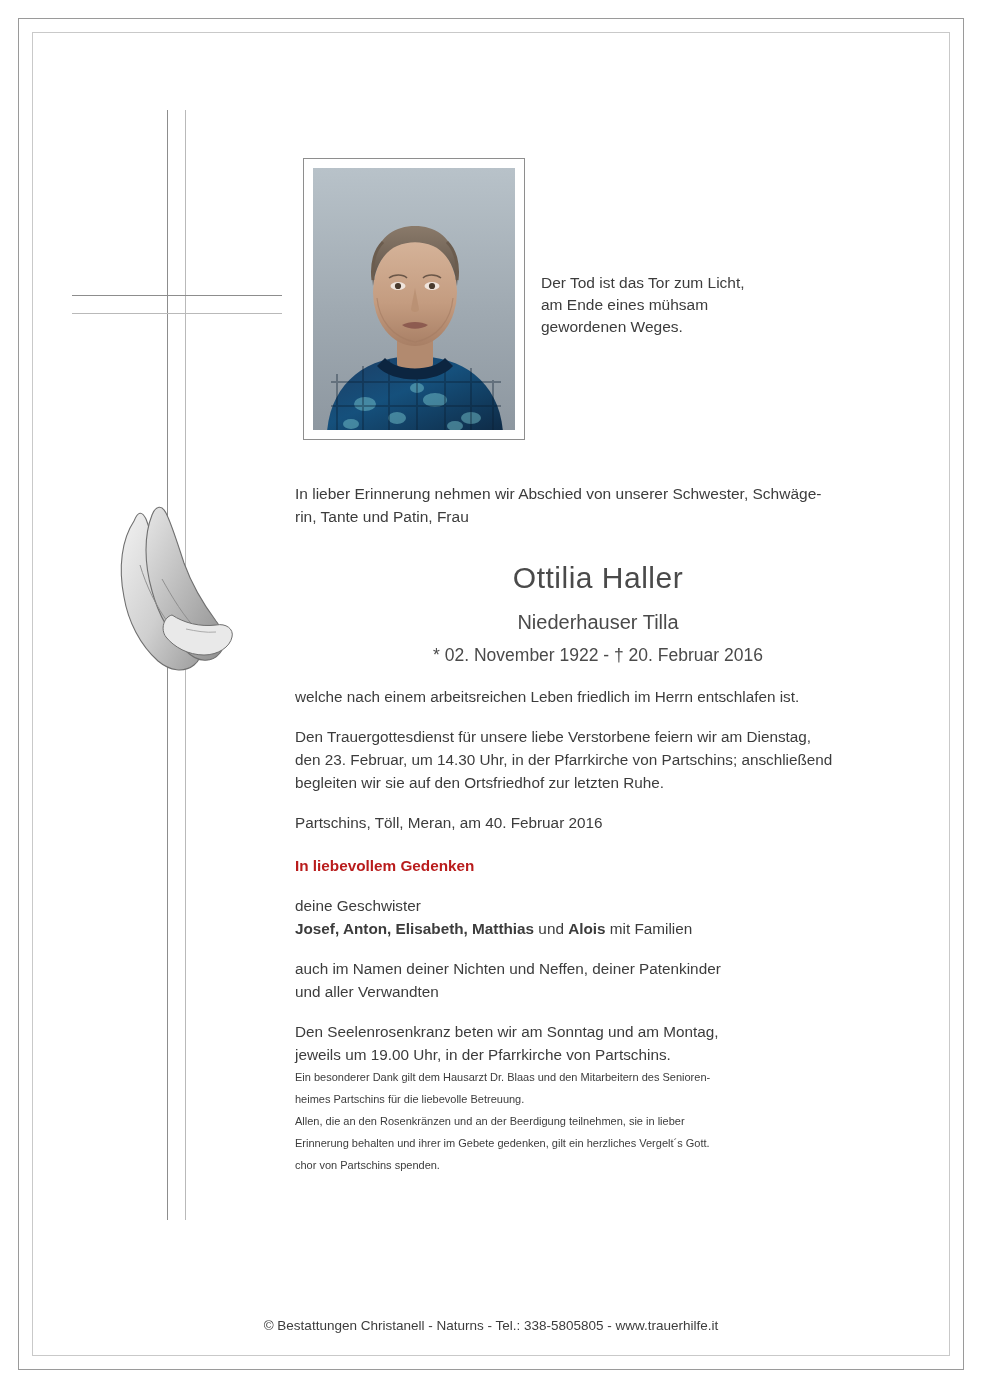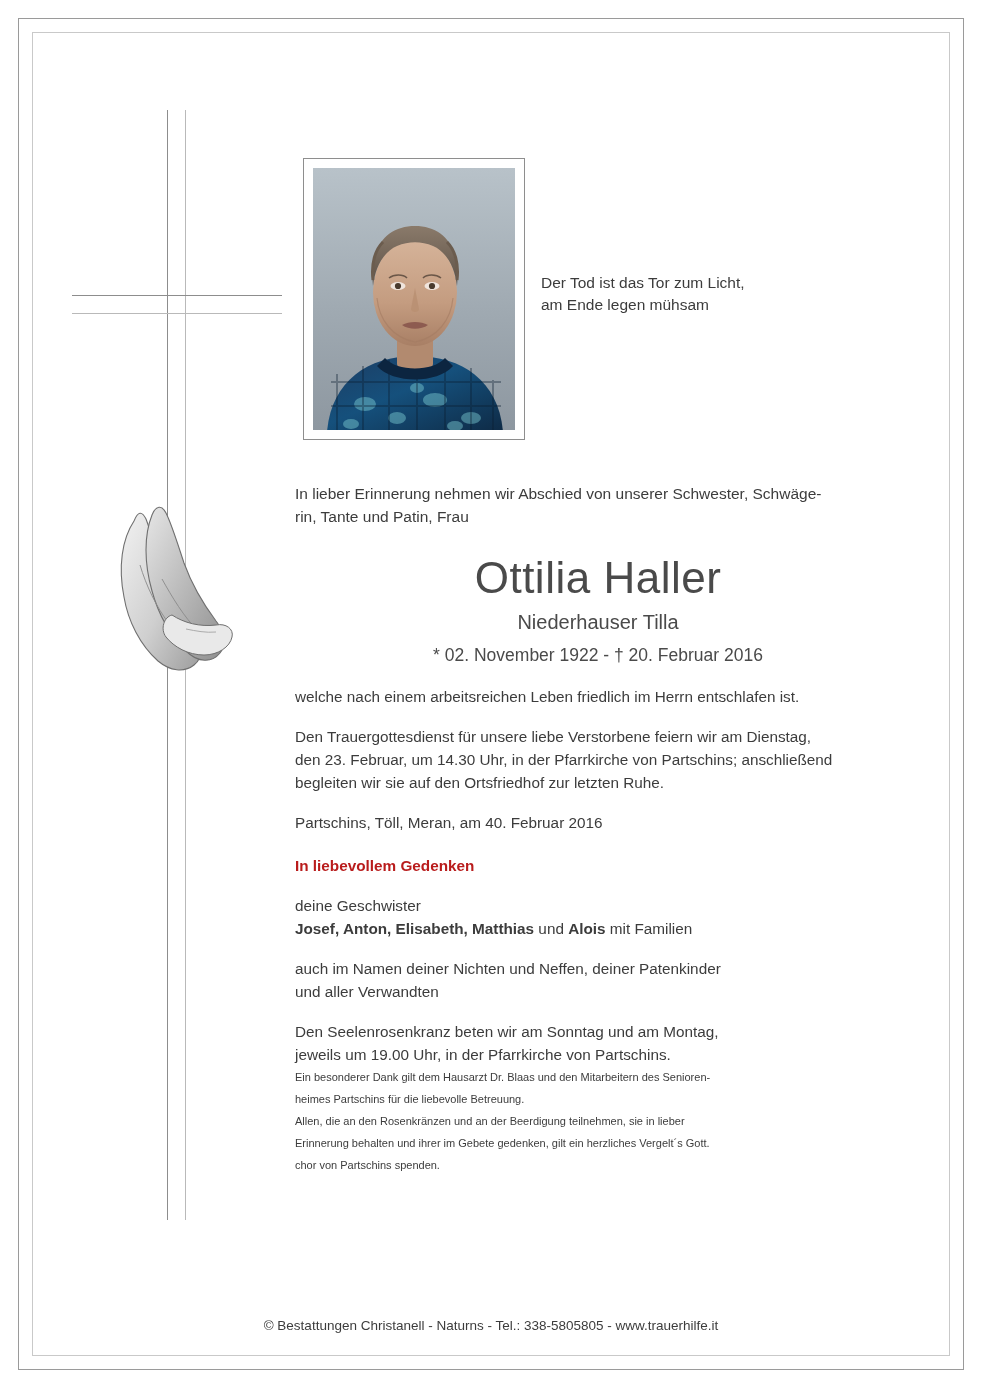--- a/index.html
+++ b/index.html
@@ -120,21 +120,21 @@
     top: 482px;
     width: 606px;
   }
   .intro {
     font-size: 15.5px;
     line-height: 23px;
     color: #3c3c3c;
   }
   .name {
     text-align: center;
-    font-size: 44px;
+    font-size: 30px;
     line-height: 56px;
     color: #4a4a4a;
     margin-top: 22px;
     letter-spacing: 0.5px;
   }
   .nickname {
     text-align: center;
     font-size: 20px;
     line-height: 28px;
     color: #4a4a4a;
@@ -286,21 +286,22 @@
 
         <path d="M64 130 C66 152 80 170 102 174 C124 170 138 152 140 130" fill="none" stroke="#a37c62" stroke-width="1.2" opacity="0.6"></path>
 
         <path d="M72 190 C84 204 120 204 132 190 L140 198 C124 216 80 216 64 198 Z" fill="#0c2540"></path>
       </svg>
     </div>
   </div>
 
   <div class="verse">
     <div>Der Tod ist das Tor zum Licht,</div>
-    <div>am Ende legen mühsam</div>
+    <div>am Ende eines mühsam</div>
+    <div>gewordenen Weges.</div>
   </div>
 
   <div class="content">
 
     <div class="intro">
       <div>In lieber Erinnerung  nehmen wir Abschied von unserer Schwester, Schwäge-</div>
       <div>rin, Tante und Patin, Frau</div>
     </div>
 
     <div class="name">Ottilia Haller</div>

